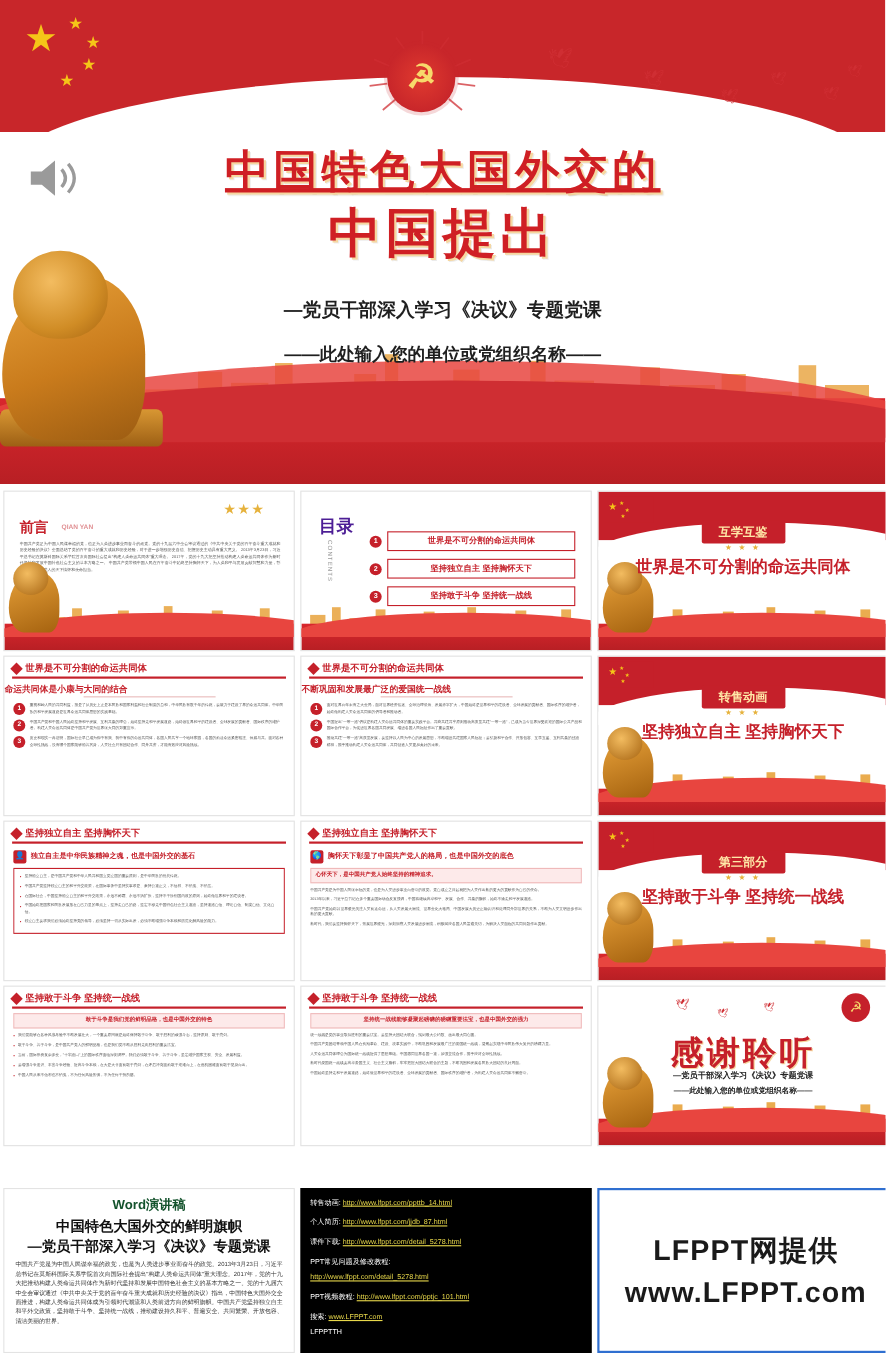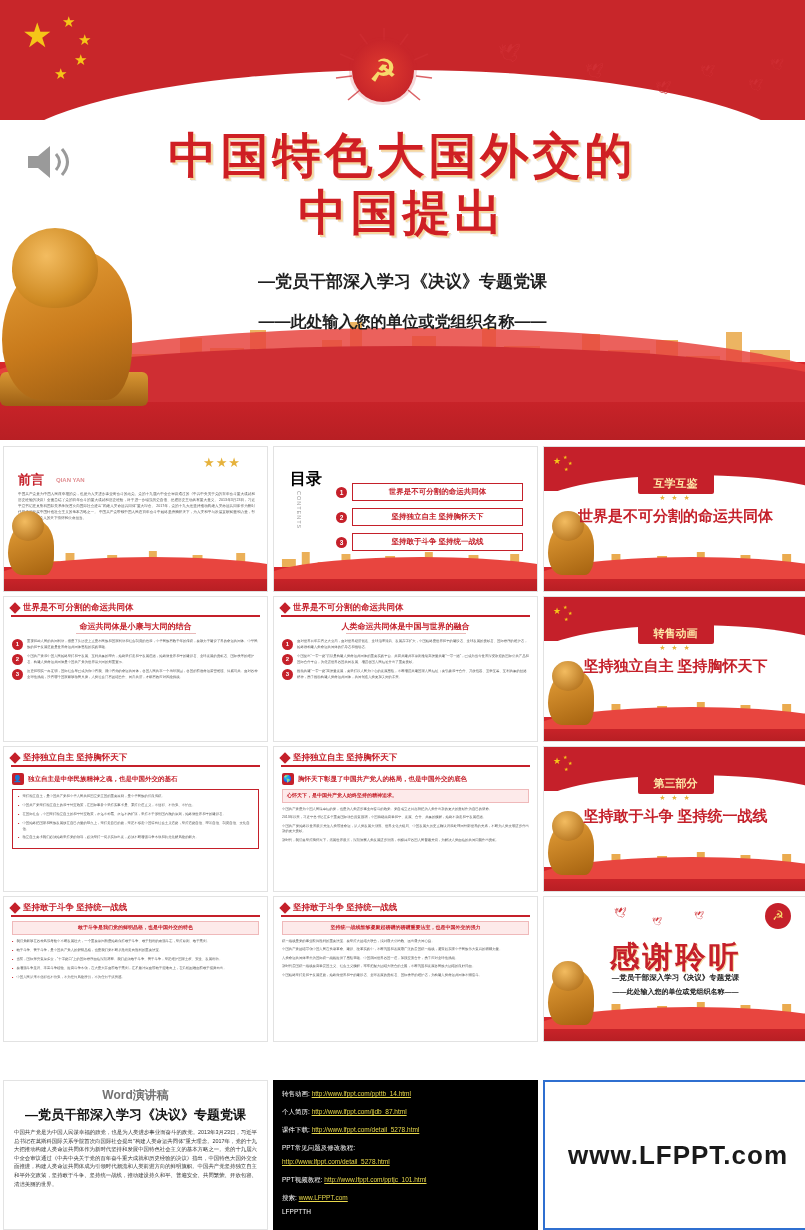--- a/index.html
+++ b/index.html
@@ -87,21 +87,21 @@
     text-align: center;
     z-index: 6;
   }
   .hero-title .l1, .hero-title .l2 {
     font-family: "Liberation Sans", sans-serif;
     font-weight: bold;
     color: #cf1f24;
     letter-spacing: 4px;
     text-shadow: 2px 2px 0 #f6d7a0, 3px 3px 0 rgba(0,0,0,0.08);
   }
-  .hero-title .l1 { font-size: 48px; line-height: 56px; }
+  .hero-title .l1 { font-size: 40px; line-height: 56px; text-decoration: underline; }
   .hero-title .l2 { font-size: 48px; line-height: 58px; }
   .hero-sub1 {
     position: absolute;
     top: 270px; left: 0; width: 805px;
     text-align: center;
     font-size: 17px;
     color: #1f1f1f;
     font-weight: bold;
     z-index: 6;
   }
@@ -289,21 +289,21 @@
   }
   .cs-head .t {
     font-size: 8.5px; font-weight: bold; color: #c5202a;
   }
   .cs-rule {
     position: absolute; top: 18px; left: 7px; right: 7px;
     height: 1.5px; background: #c5202a;
   }
   .cs-subtitle {
     position: absolute; top: 24px; left: 0; width: 100%;
-    text-align: center; font-size: 8px; font-weight: bold; color: #c5202a;
+    font-size: 8px; font-weight: bold; color: #c5202a;
   }
   .cs-underline {
     position: absolute; top: 36px; left: 50%; transform: translateX(-50%);
     width: 120px; height: 1px; background: #e8b9b9;
   }
   .cs-body {
     position: absolute; top: 42px; left: 8px; right: 8px; bottom: 5px;
     font-size: 3.4px; line-height: 5.6px; color: #555;
     overflow: hidden;
   }
@@ -341,21 +341,21 @@
   
   .pf-title { position: absolute; top: 24px; left: 14px; color: #c5202a; font-size: 13px; font-weight: bold; }
   .pf-en { position: absolute; top: 30px; left: 52px; color: #e08f92; font-size: 6px; font-weight: bold; }
   .pf-body {
     position: absolute; top: 44px; left: 14px; right: 12px;
     font-size: 3.6px; line-height: 6px; color: #555; text-align: justify;
   }
   .pf-stars { position: absolute; top: 8px; right: 26px; color: #e6b23c; font-size: 13px; letter-spacing: 1px; }
 
   
-  .ct-title { position: absolute; top: 22px; left: 16px; font-size: 16px; font-weight: bold; color: #000000; }
+  .ct-title { position: absolute; top: 22px; left: 16px; font-size: 16px; font-weight: bold; color: #4c1d95; }
   .ct-en {
     position: absolute; top: 44px; left: 22px;
     font-size: 5.5px; color: #999; letter-spacing: 1px;
     writing-mode: vertical-rl;
   }
   .ct-list { position: absolute; top: 36px; left: 62px; right: 14px; }
   .ct-row {
     display: flex; align-items: center; gap: 5px; margin-bottom: 7px;
   }
   .ct-num {
@@ -397,21 +397,21 @@
     display: grid;
     grid-template-columns: 265px 265px 270px;
     gap: 0 5px;
     padding: 0 3px;
   }
   .word-panel {
     background: #ffffff; border: 1px solid #e3e3e3;
     padding: 6px 10px; overflow: hidden;
   }
   .word-panel .wp-h {
-    text-align: center; color: #737373; font-weight: bold;
+    text-align: center; color: #14532d; font-weight: bold;
     font-size: 12px; margin-bottom: 2px;
   }
   .word-panel .wp-t {
     text-align: center; font-weight: bold; font-size: 13px; color: #111;
     line-height: 18px;
   }
   .word-panel .wp-t2 {
     text-align: center; font-weight: bold; font-size: 13px; color: #111;
     line-height: 18px; margin-bottom: 4px;
   }
@@ -655,21 +655,21 @@
       </div>
     </div>
   </div>
 
   <div class="slide">
     <div class="cs-head">
       <div class="dot"></div>
       <div class="t">世界是不可分割的命运共同体</div>
     </div>
     <div class="cs-rule"></div>
-    <div class="cs-subtitle">人类命运共同体是中国与世界的融合</div>
+    <div class="cs-subtitle">不断巩固和发展最广泛的爱国统一战线</div>
     <div class="cs-underline"></div>
     <div class="cs-body">
       <div class="cs-item">
         <div class="cs-num">1</div>
         <div class="cs-text">面对世界百年未有之大变局，面对世界经济低迷、全球治理滞后、发展赤字扩大，中国始终是世界和平的建设者、全球发展的贡献者、国际秩序的维护者，始终做构建人类命运共同体的倡导者和推动者。</div>
       </div>
       <div class="cs-item">
         <div class="cs-num">2</div>
         <div class="cs-text">中国提出"一带一路"倡议是构建人类命运共同体的重要实践平台。共商共建共享原则推动高质量共建"一带一路"，已成为当今世界深受欢迎的国际公共产品和国际合作平台，为促进世界各国共同发展、增进各国人民福祉作出了重要贡献。</div>
       </div>
@@ -874,20 +874,21 @@
         <div class="lh"></div>
       </div>
   </div>
 
 </div>
 
 <div class="bottom">
 
   <div class="word-panel">
     <div class="wp-h">Word演讲稿</div>
+    <div class="wp-t">中国特色大国外交的鲜明旗帜</div>
     <div class="wp-t2">—党员干部深入学习《决议》专题党课</div>
     <div class="wp-b">中国共产党是为中国人民谋幸福的政党，也是为人类进步事业而奋斗的政党。2013年3月23日，习近平总书记在莫斯科国际关系学院首次向国际社会提出"构建人类命运共同体"重大理念。2017年，党的十九大把推动构建人类命运共同体作为新时代坚持和发展中国特色社会主义的基本方略之一。党的十九届六中全会审议通过《中共中央关于党的百年奋斗重大成就和历史经验的决议》指出，中国特色大国外交全面推进，构建人类命运共同体成为引领时代潮流和人类前进方向的鲜明旗帜。中国共产党坚持独立自主和平外交政策，坚持敢于斗争、坚持统一战线，推动建设持久和平、普遍安全、共同繁荣、开放包容、清洁美丽的世界。</div>
   </div>
 
   <div class="links-panel">
     <div class="row">
       <span class="lbl">转售动画:</span>
       <span class="lnk">http://www.lfppt.com/ppttb_14.html</span>
     </div>
     <div class="row">
@@ -907,16 +908,17 @@
       <span class="lnk">http://www.lfppt.com/pptjc_101.html</span>
     </div>
     <div class="row2">
       <span class="lbl">搜索:</span>
       <span class="lnk">www.LFPPT.com</span>
     </div>
     <div>LFPPTTH</div>
   </div>
 
   <div class="brand-panel">
+    <div class="b1">LFPPT网提供</div>
     <div class="b2">www.LFPPT.com</div>
   </div>
 
 </div>
 
 </body></html>

